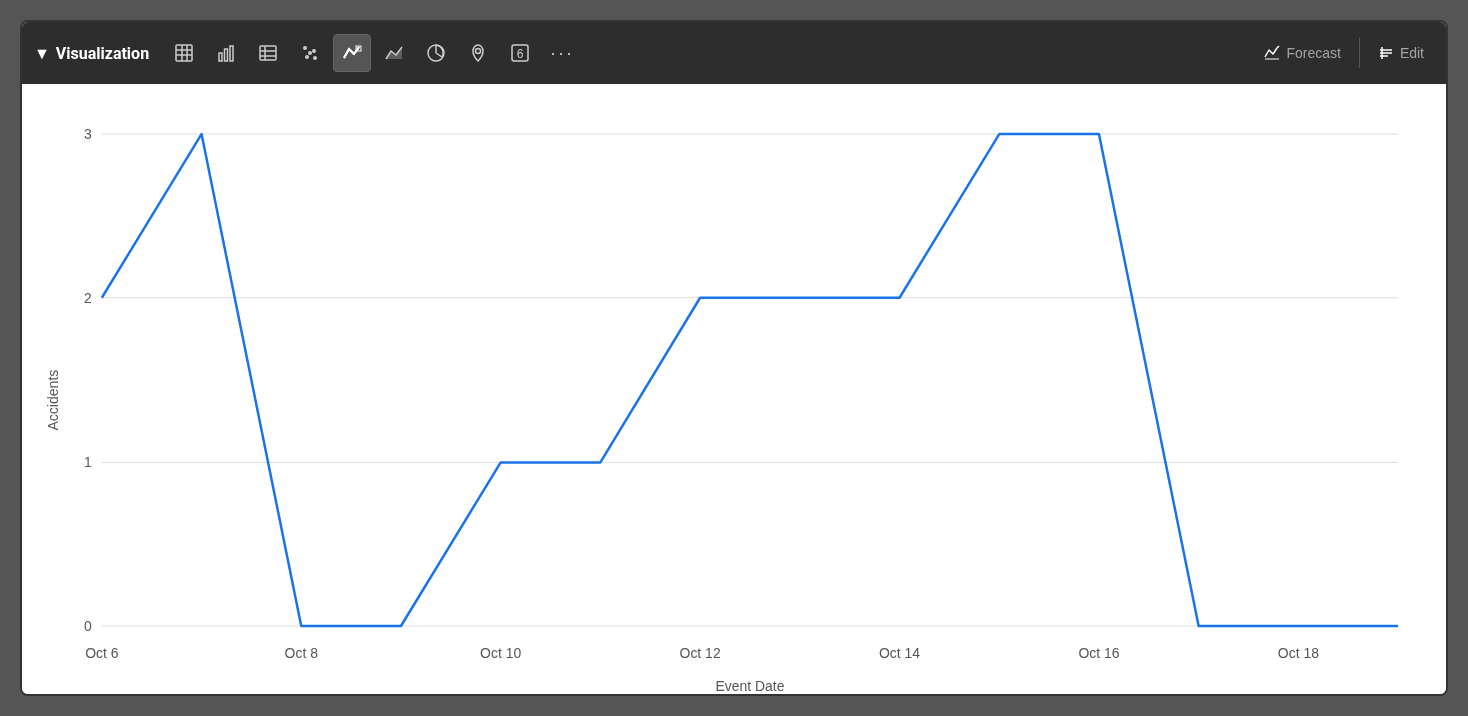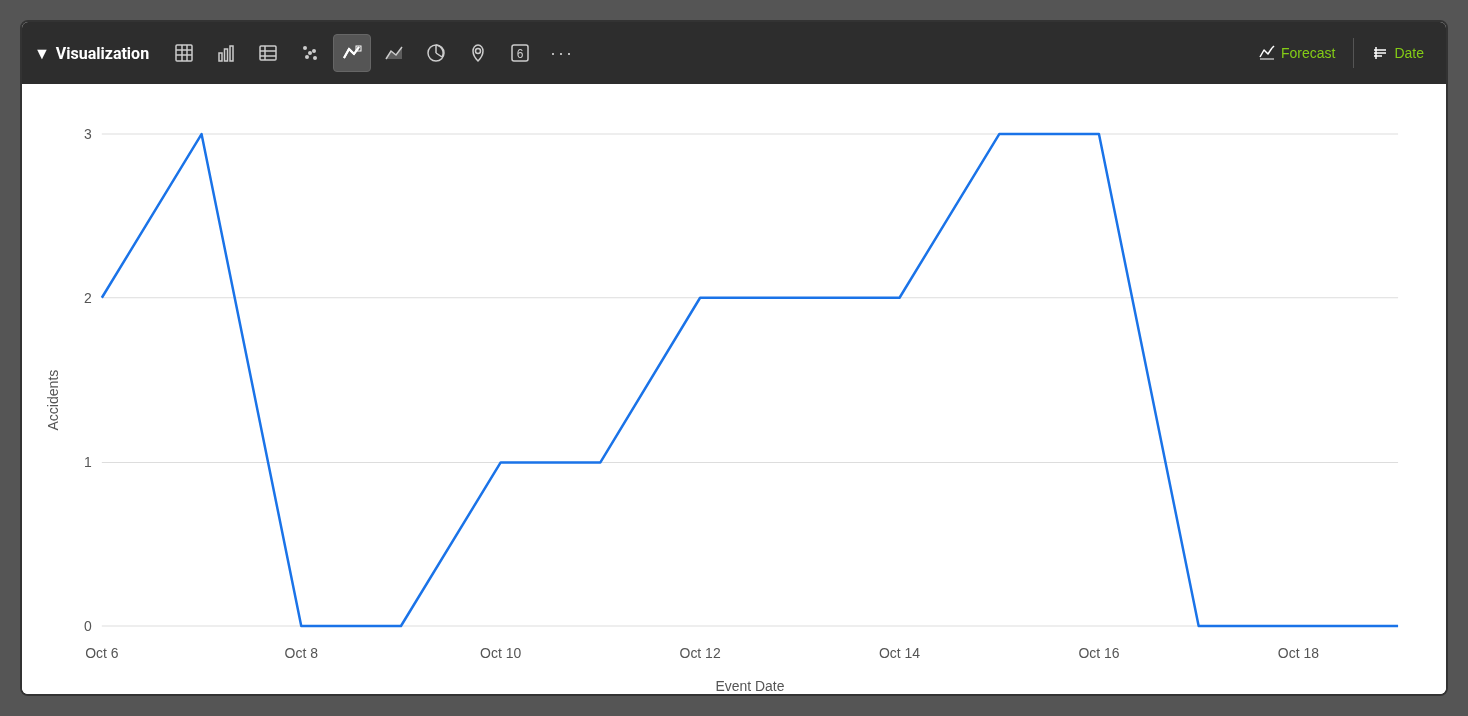--- a/index.html
+++ b/index.html
@@ -56,21 +56,21 @@
     .toolbar-btn.active {
       background: #555;
       border-color: #666;
     }
     .toolbar-spacer {
       flex: 1;
     }
     .toolbar-action {
       background: transparent;
       border: none;
-      color: #84cc16;
+      color: #a3a3a3;
       font-size: 14px;
       cursor: pointer;
       display: flex;
       align-items: center;
       gap: 6px;
       padding: 6px 10px;
       border-radius: 4px;
       white-space: nowrap;
     }
     .toolbar-separator {
@@ -198,21 +198,21 @@
 
     <div class="toolbar-separator"></div>
 
     <button class="toolbar-action">
       <svg width="16" height="16" viewBox="0 0 16 16" fill="none">
         <line x1="2" y1="5" x2="14" y2="5" stroke="#fff" stroke-width="1.5"></line>
         <line x1="2" y1="8" x2="14" y2="8" stroke="#fff" stroke-width="1.5"></line>
         <line x1="2" y1="11" x2="10" y2="11" stroke="#fff" stroke-width="1.5"></line>
         <line x1="4" y1="2" x2="4" y2="14" stroke="#fff" stroke-width="1.5"></line>
       </svg>
-      <span>Date</span>
+      <span>Edit</span>
     </button>
   </div>
 
   <div class="chart-area">
     <div class="chart-container">
       <svg class="chart" viewBox="0 0 1388 590" preserveAspectRatio="none">
 
         <text x="16" y="295" text-anchor="middle" font-size="14" fill="#555" font-family="sans-serif" transform="rotate(-90, 16, 295)">Accidents</text>
 
         <line x1="60" y1="520" x2="1360" y2="520" stroke="#ddd" stroke-width="1"></line>

